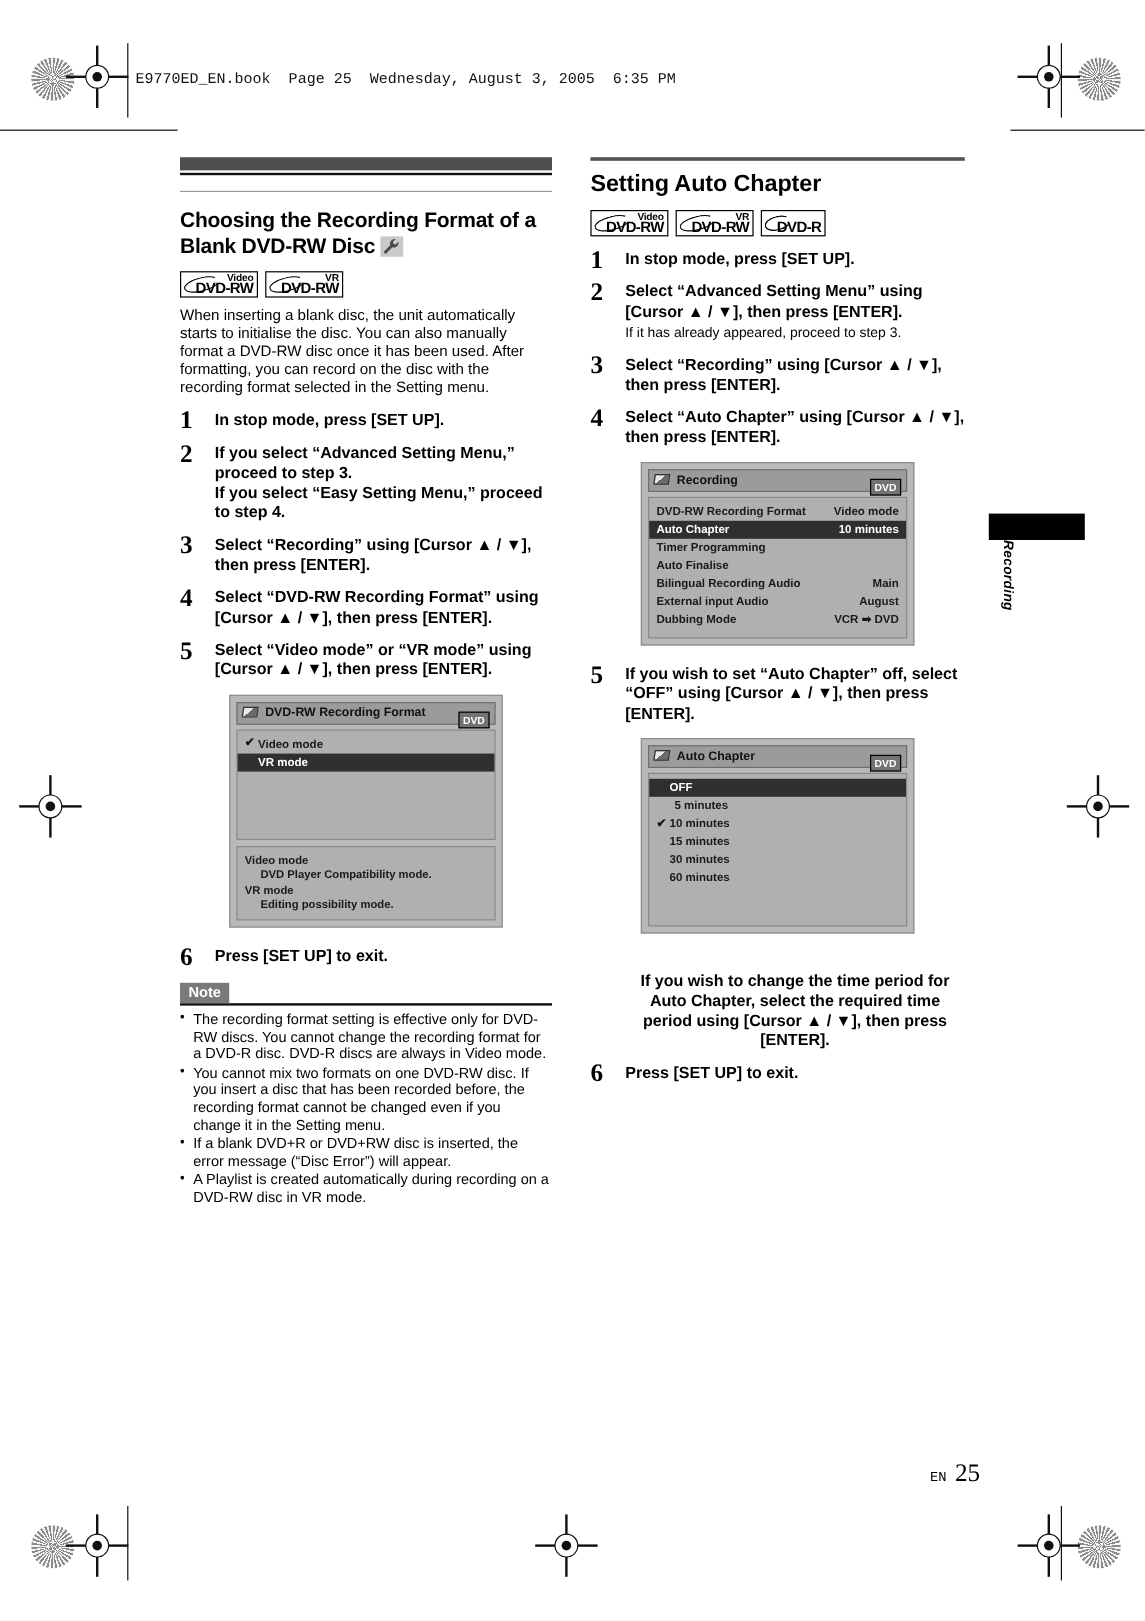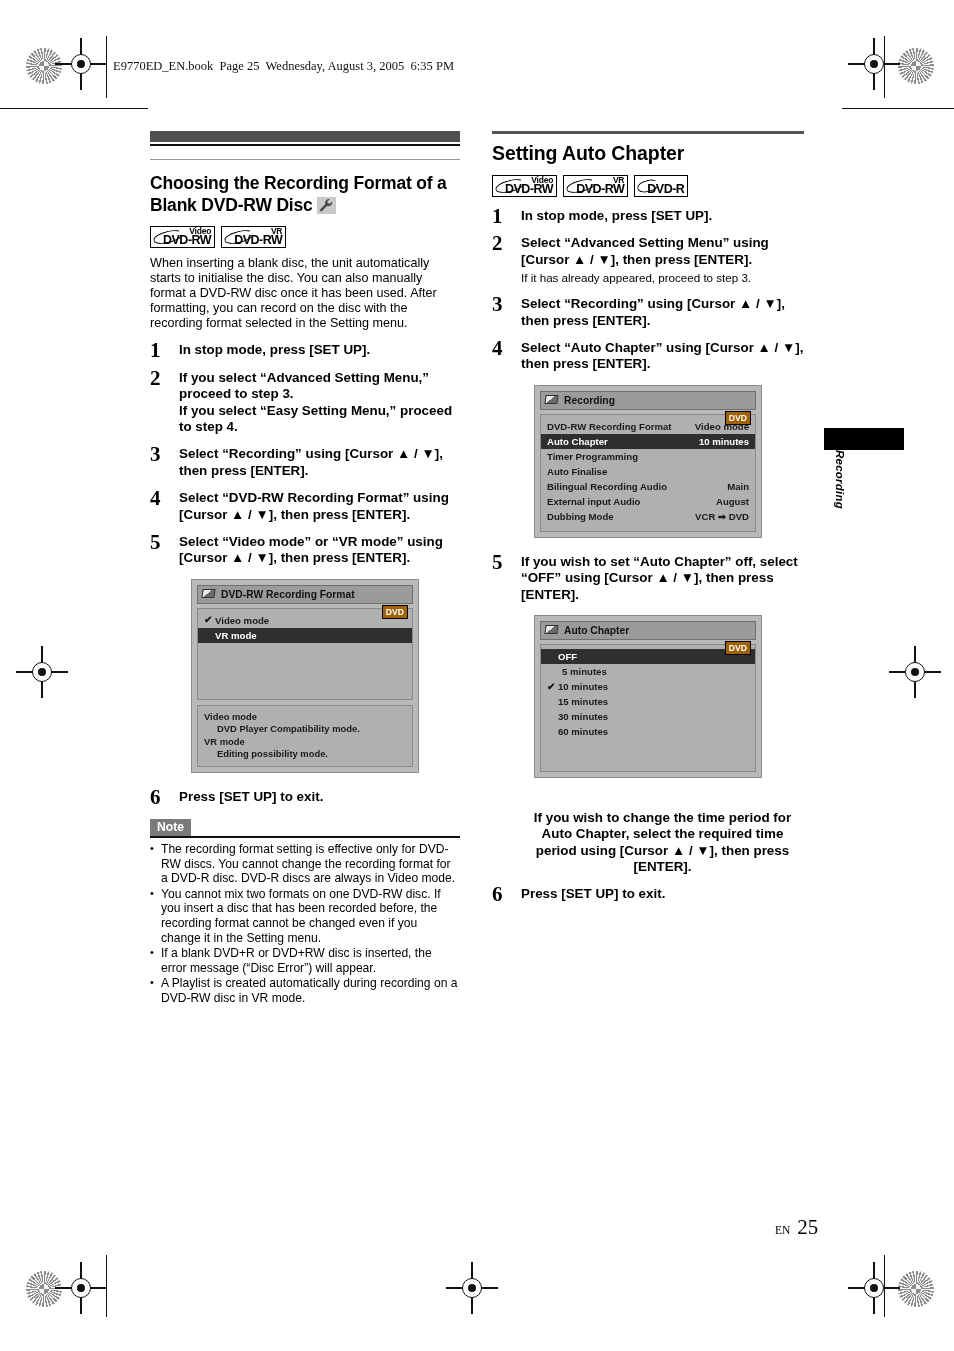--- a/index.html
+++ b/index.html
@@ -26,21 +26,21 @@
     background:
       repeating-conic-gradient(#777 0 6deg, #f2f2f2 6deg 12deg),
       radial-gradient(circle, #999 0%, #ddd 70%, #bbb 100%);
     opacity:.85; }
 
   .cropmark { position:absolute; background:#111; }
 
   
   .book-header {
     position:absolute; left:113px; top:59px;
-    font-family:Liberation Serif, serif;
+    font-family:Liberation Mono, monospace;
     font-size:12.5px; color:#111; white-space:pre;
   }
 
   
   .col { position:absolute; top:131px; width:310px; }
   .col-left  { left:150px; }
   .col-right { left:492px; width:312px; }
 
   
   .title-bar { height:11px; background:#4f4f4f; width:310px; }
@@ -131,22 +131,22 @@
   .osd-title .tv-icon {
     width:14px; height:11px; margin-right:5px; position:relative; flex:0 0 auto;
   }
   .osd-title .tv-icon .scr {
     position:absolute; left:0; top:0; width:13px; height:9px;
     background:linear-gradient(135deg,#e9e9e9 0 45%,#6a6a6a 45% 100%);
     border:1px solid #333; transform:skewX(-8deg);
   }
   .osd-title .ttxt { font-size:10.3px; font-weight:bold; color:#111; }
   .osd-title .dvdtag {
-    position:absolute; right:4px; top:19px;
-    background:#a16207; color:#fff; font-size:8.6px; font-weight:bold;
+    position:absolute; right:4px; top:7px;
+    background:#737373; color:#fff; font-size:8.6px; font-weight:bold;
     padding:0 3px; line-height:12px; border:1px solid #000;
   }
   .osd-body {
     background:#b0b0b0; border:1.2px solid #8a8a8a; margin-top:4px;
     padding:4px 0; min-height:92px;
   }
   .osd-row {
     display:flex; align-items:center; height:15px; padding:0 6px;
     font-size:9.6px; font-weight:bold; color:#1a1a1a;
   }
@@ -170,21 +170,21 @@
   }
   .side-tab-text {
     position:absolute; left:824px; top:450px; width:22px; height:100px;
     font-size:11.4px; font-weight:bold; font-style:italic;
     writing-mode:vertical-rl; text-orientation:mixed; color:#000;
     letter-spacing:0.3px;
   }
 
   
   .footer { position:absolute; left:775px; top:1215px; display:flex; align-items:baseline; }
-  .footer .en { font-size:11.5px; font-family:Liberation Serif, serif; }
+  .footer .en { font-size:11.5px; font-family:Liberation Mono, monospace; }
   .footer .pg { font-size:21px; margin-left:7px; font-family:"Liberation Serif", serif; }
 </style>
 </head>
 <body>
 
 <div class="halftone" style="left:26px; top:48px;"></div>
 <div class="halftone" style="left:898px; top:48px;"></div>
 <div class="halftone" style="left:26px; top:1271px;"></div>
 <div class="halftone" style="left:898px; top:1271px;"></div>
 

